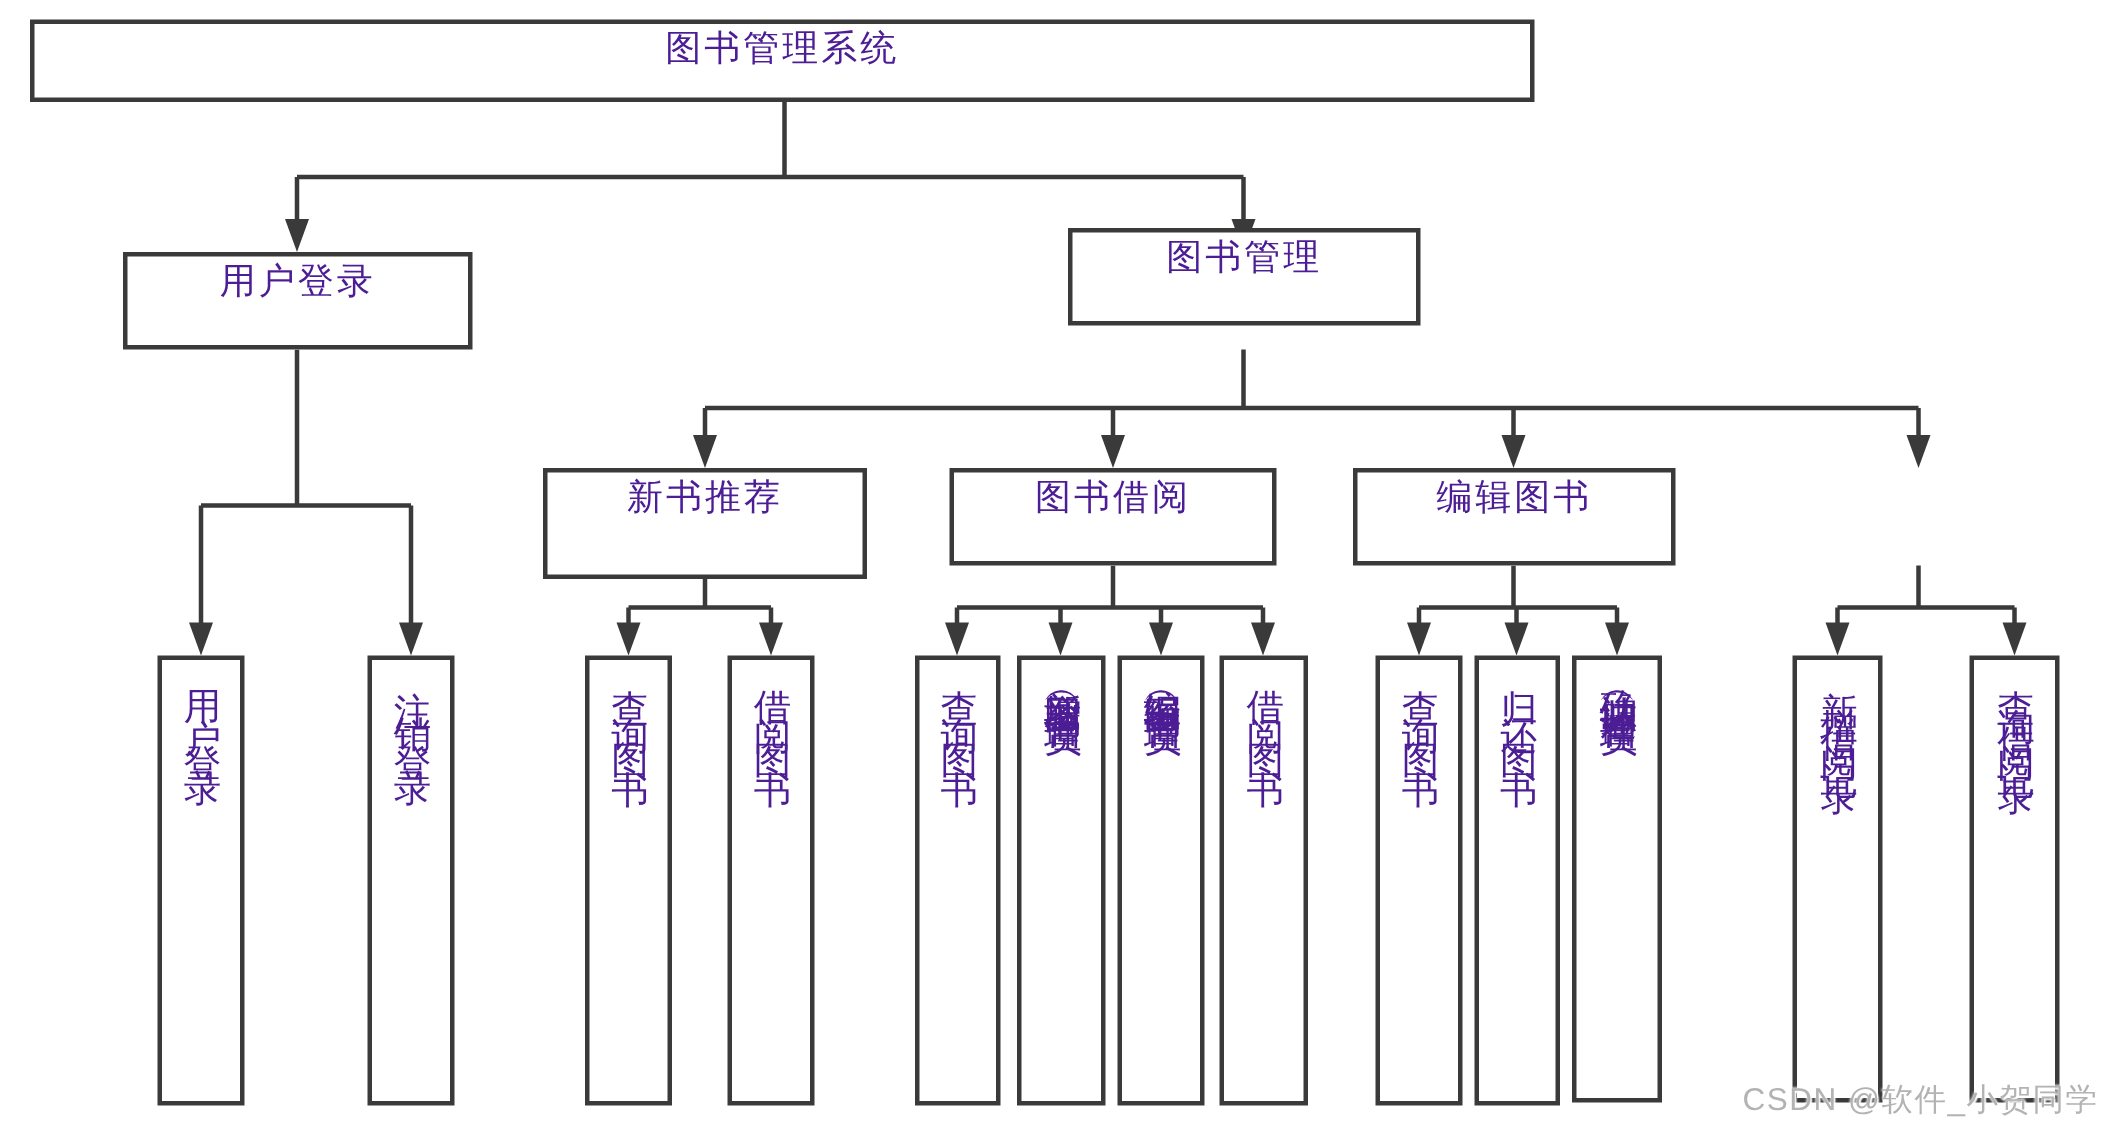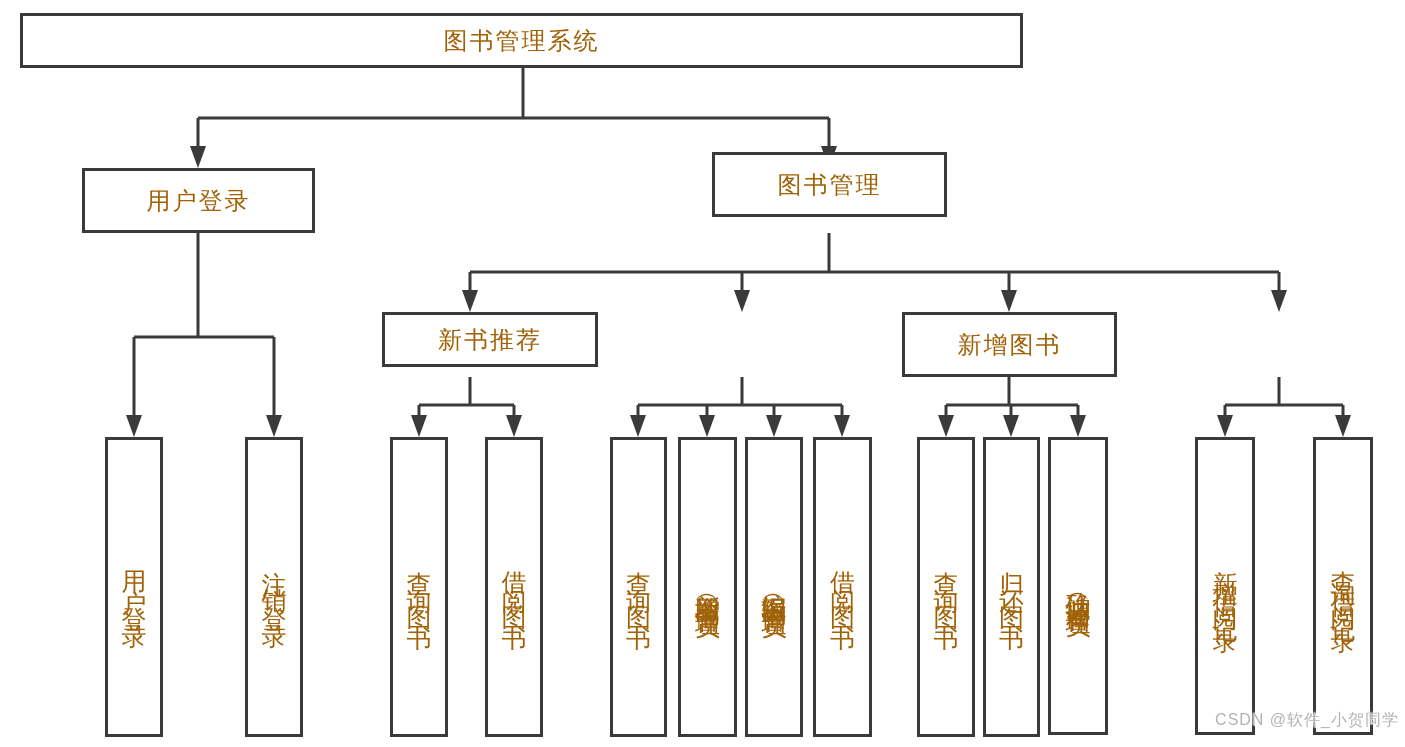--- a/index.html
+++ b/index.html
@@ -3,51 +3,51 @@
 <meta charset="utf-8">
 <style>
   html,body{margin:0;padding:0;background:#fff;}
   .canvas{
     position:relative;width:1405px;height:747px;background:#fff;
     font-family:"Liberation Sans","DejaVu Sans",sans-serif;overflow:hidden;
   }
   svg.connectors{position:absolute;left:0;top:0;z-index:1;}
   .node{
     position:absolute;box-sizing:border-box;border:3px solid #3a3a3a;background:#fff;
-    display:flex;align-items:center;justify-content:center;color:#a16207;z-index:2;
+    display:flex;justify-content:center;color:#4c1d95;z-index:2;
   }
   .hlabel{font-size:24px;letter-spacing:2px;white-space:nowrap;}
   .vtext{
     writing-mode:vertical-rl;text-orientation:mixed;
     font-size:25px;line-height:1;white-space:nowrap;
   }
   
   #b-root      {left:20px;  top:13px;  width:1003px; height:55px;}
   #b-login     {left:82px;  top:168px; width:233px;  height:65px;}
   #b-mgmt      {left:712px; top:152px; width:235px;  height:65px;}
-  #b-newbook   {left:382px; top:312px; width:216px;  height:55px;font-family:Liberation Serif, serif;}
+  #b-newbook   {left:362px; top:312px; width:216px;  height:74px;font-family:Liberation Serif, serif;}
   #b-borrow    {left:633px; top:312px; width:218px;  height:65px;}
   #b-current   {left:902px; top:312px; width:215px;  height:65px;}
   #b-records   {left:1172px;top:312px; width:215px;  height:65px;}
   #b-login-user   {left:105px; top:437px; width:58px; height:300px;}
   #b-login-logout {left:245px; top:437px; width:58px; height:300px;}
   #b-nb-query     {left:390px; top:437px; width:58px; height:300px;}
   #b-nb-borrow    {left:485px; top:437px; width:58px; height:300px;}
   #b-bb-query     {left:610px; top:437px; width:57px; height:300px;}
   #b-bb-add       {left:678px; top:437px; width:59px; height:300px;}
   #b-bb-edit      {left:745px; top:437px; width:58px; height:300px;}
   #b-bb-borrow    {left:813px; top:437px; width:59px; height:300px;}
   #b-cb-query     {left:917px; top:437px; width:58px; height:300px;}
   #b-cb-return    {left:983px; top:437px; width:57px; height:300px;}
   #b-cb-confirm   {left:1048px;top:437px; width:60px; height:298px;}
   #b-br-add       {left:1195px;top:437px; width:60px; height:298px;}
   #b-br-query     {left:1313px;top:437px; width:60px; height:298px;}
   .watermark{
-    position:absolute;right:6px;bottom:16px;z-index:3;
-    color:#b3b3b3;font-size:16px;letter-spacing:1px;white-space:nowrap;
+    position:absolute;right:6px;bottom:0;z-index:3;
+    color:#b3b3b3;font-size:21px;letter-spacing:1px;white-space:nowrap;
     text-shadow:0 0 2px #fff,0 0 2px #fff,1px 1px 1px #fff;
   }
 </style>
 </head>
 <body>
 
 <div class="canvas">
 
   <svg class="connectors" width="1405" height="747" viewBox="0 0 1405 747">
     <g stroke="#3a3a3a" stroke-width="3" fill="none">
@@ -89,22 +89,25 @@
   <div class="node h" id="b-login">
     <span class="hlabel">用户登录</span>
   </div>
   <div class="node h" id="b-mgmt">
     <span class="hlabel">图书管理</span>
   </div>
 
   <div class="node h" id="b-newbook">
     <span class="hlabel">新书推荐</span>
   </div>
+  <div class="node h" id="b-borrow">
+    <span class="hlabel">图书借阅</span>
+  </div>
   <div class="node h" id="b-current">
-    <span class="hlabel">新增图书</span>
+    <span class="hlabel">编辑图书</span>
   </div>
 
   <div class="node v" id="b-login-user">
     <span class="vtext" style="letter-spacing: 18px;">用户登录</span>
   </div>
   <div class="node v" id="b-login-logout">
     <span class="vtext" style="letter-spacing: 18px;">注销登录</span>
   </div>
 
   <div class="node v" id="b-nb-query">

